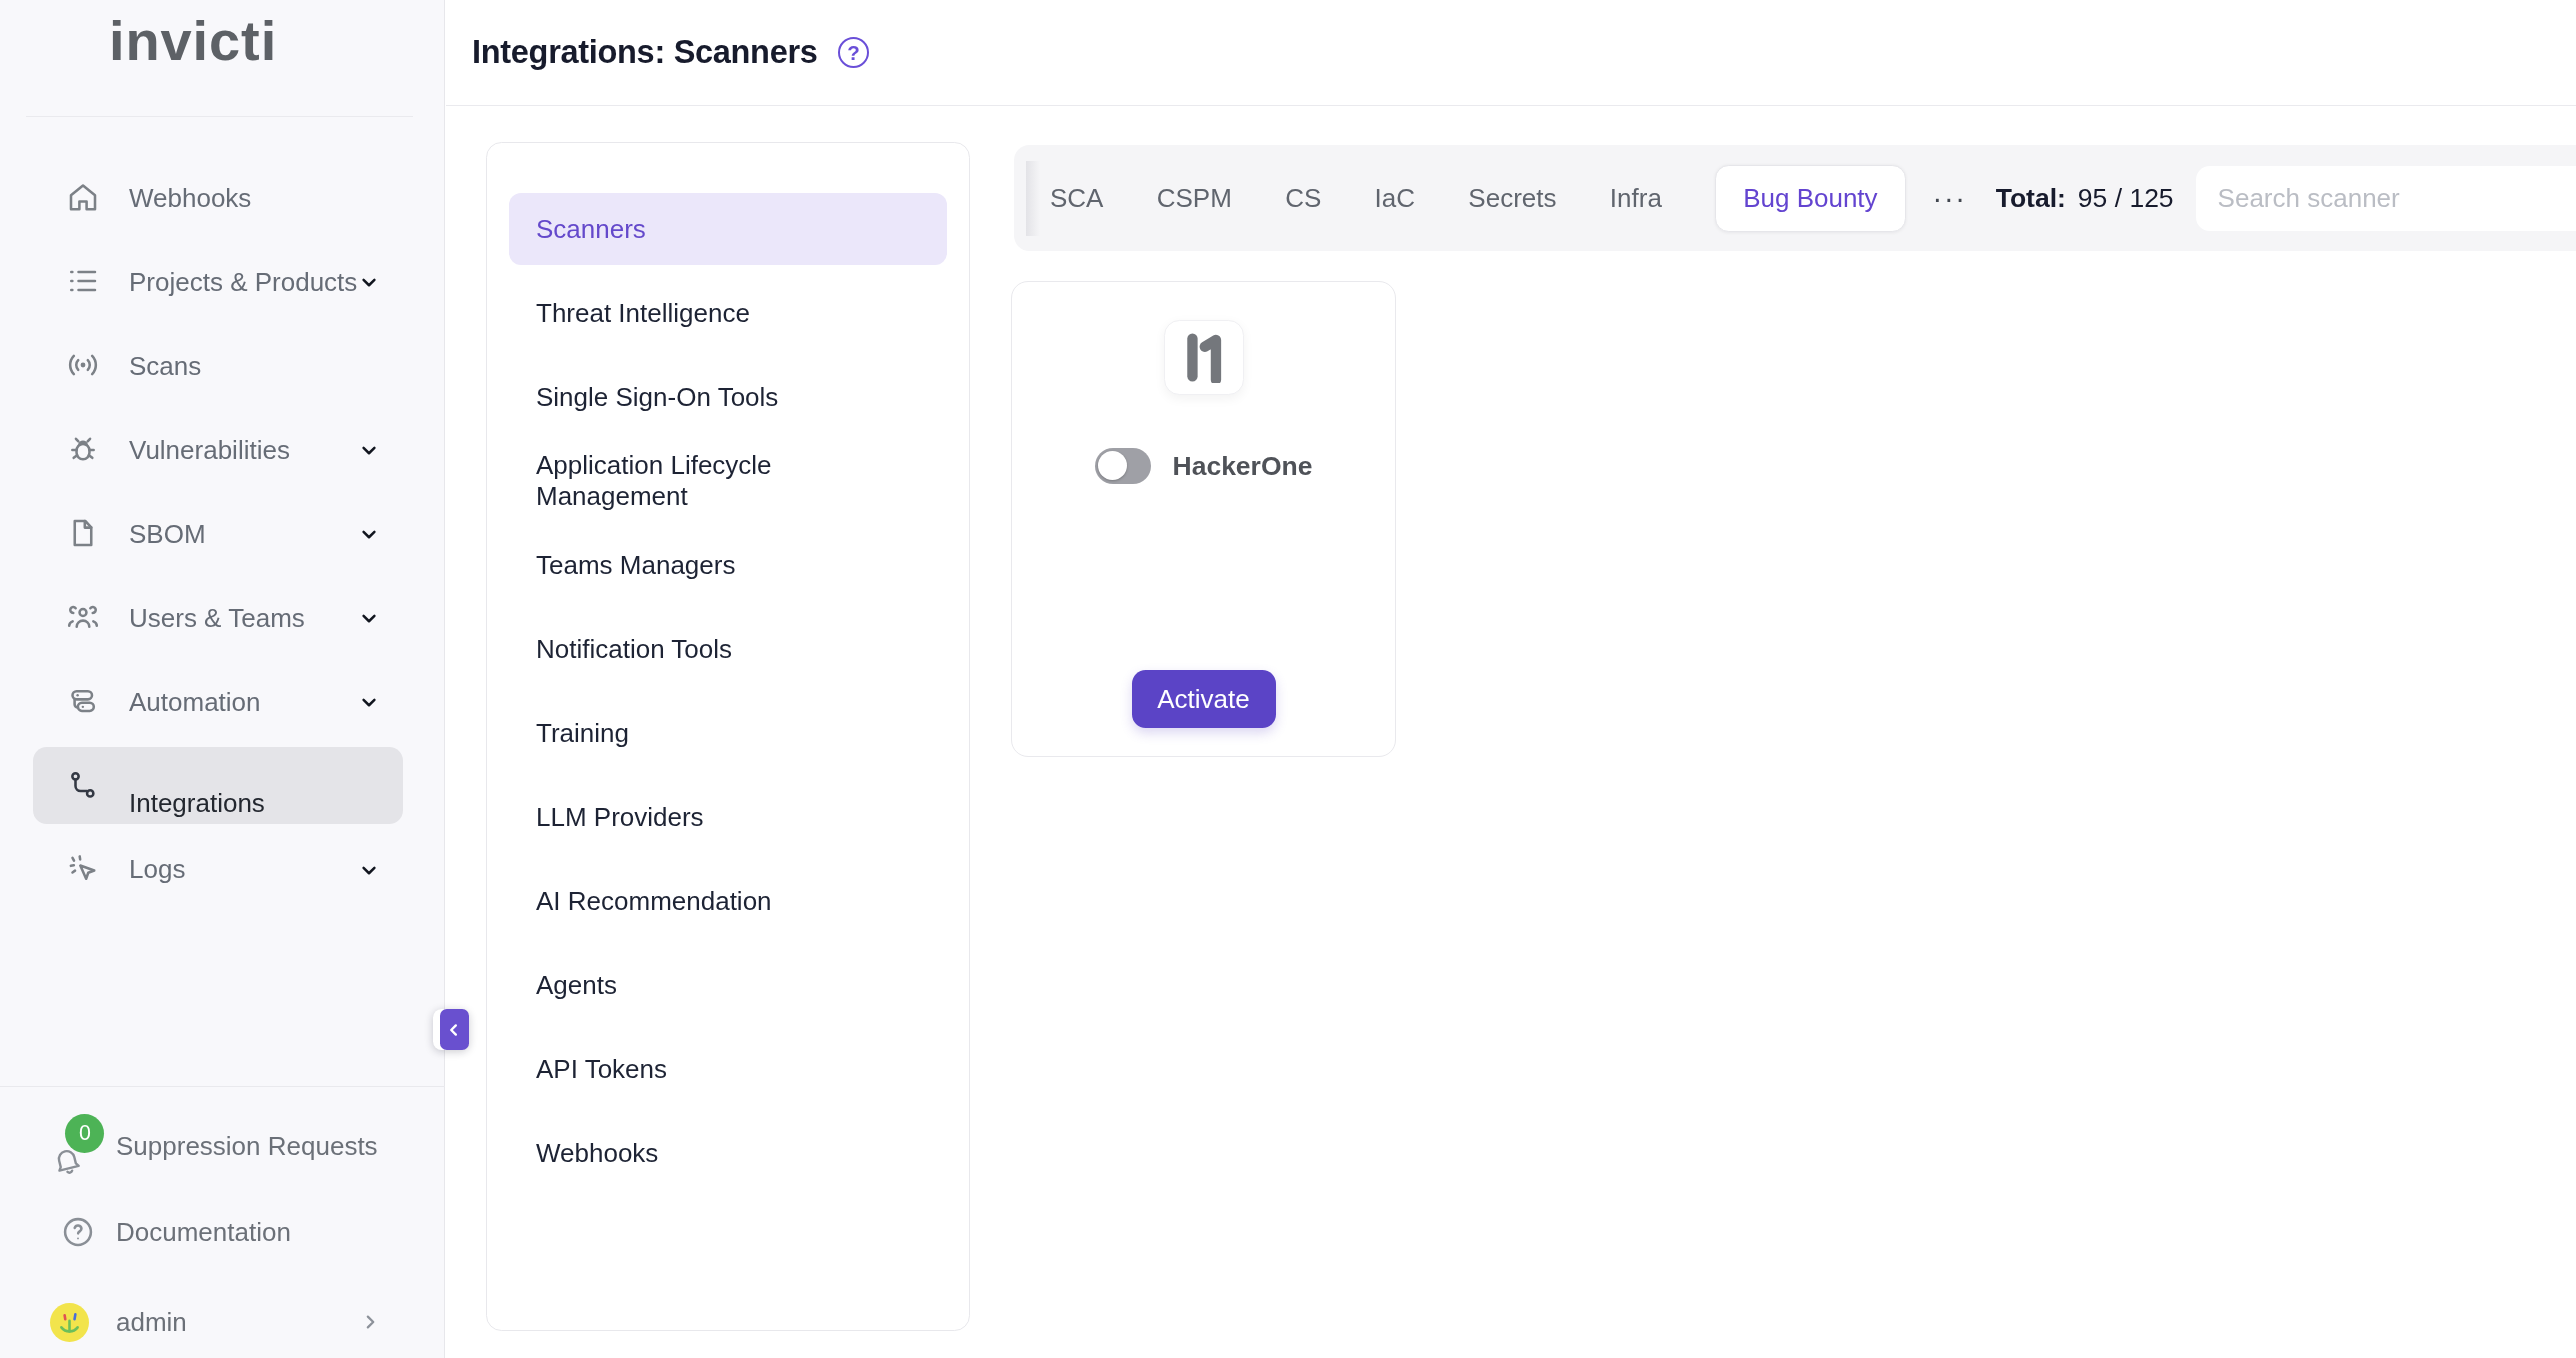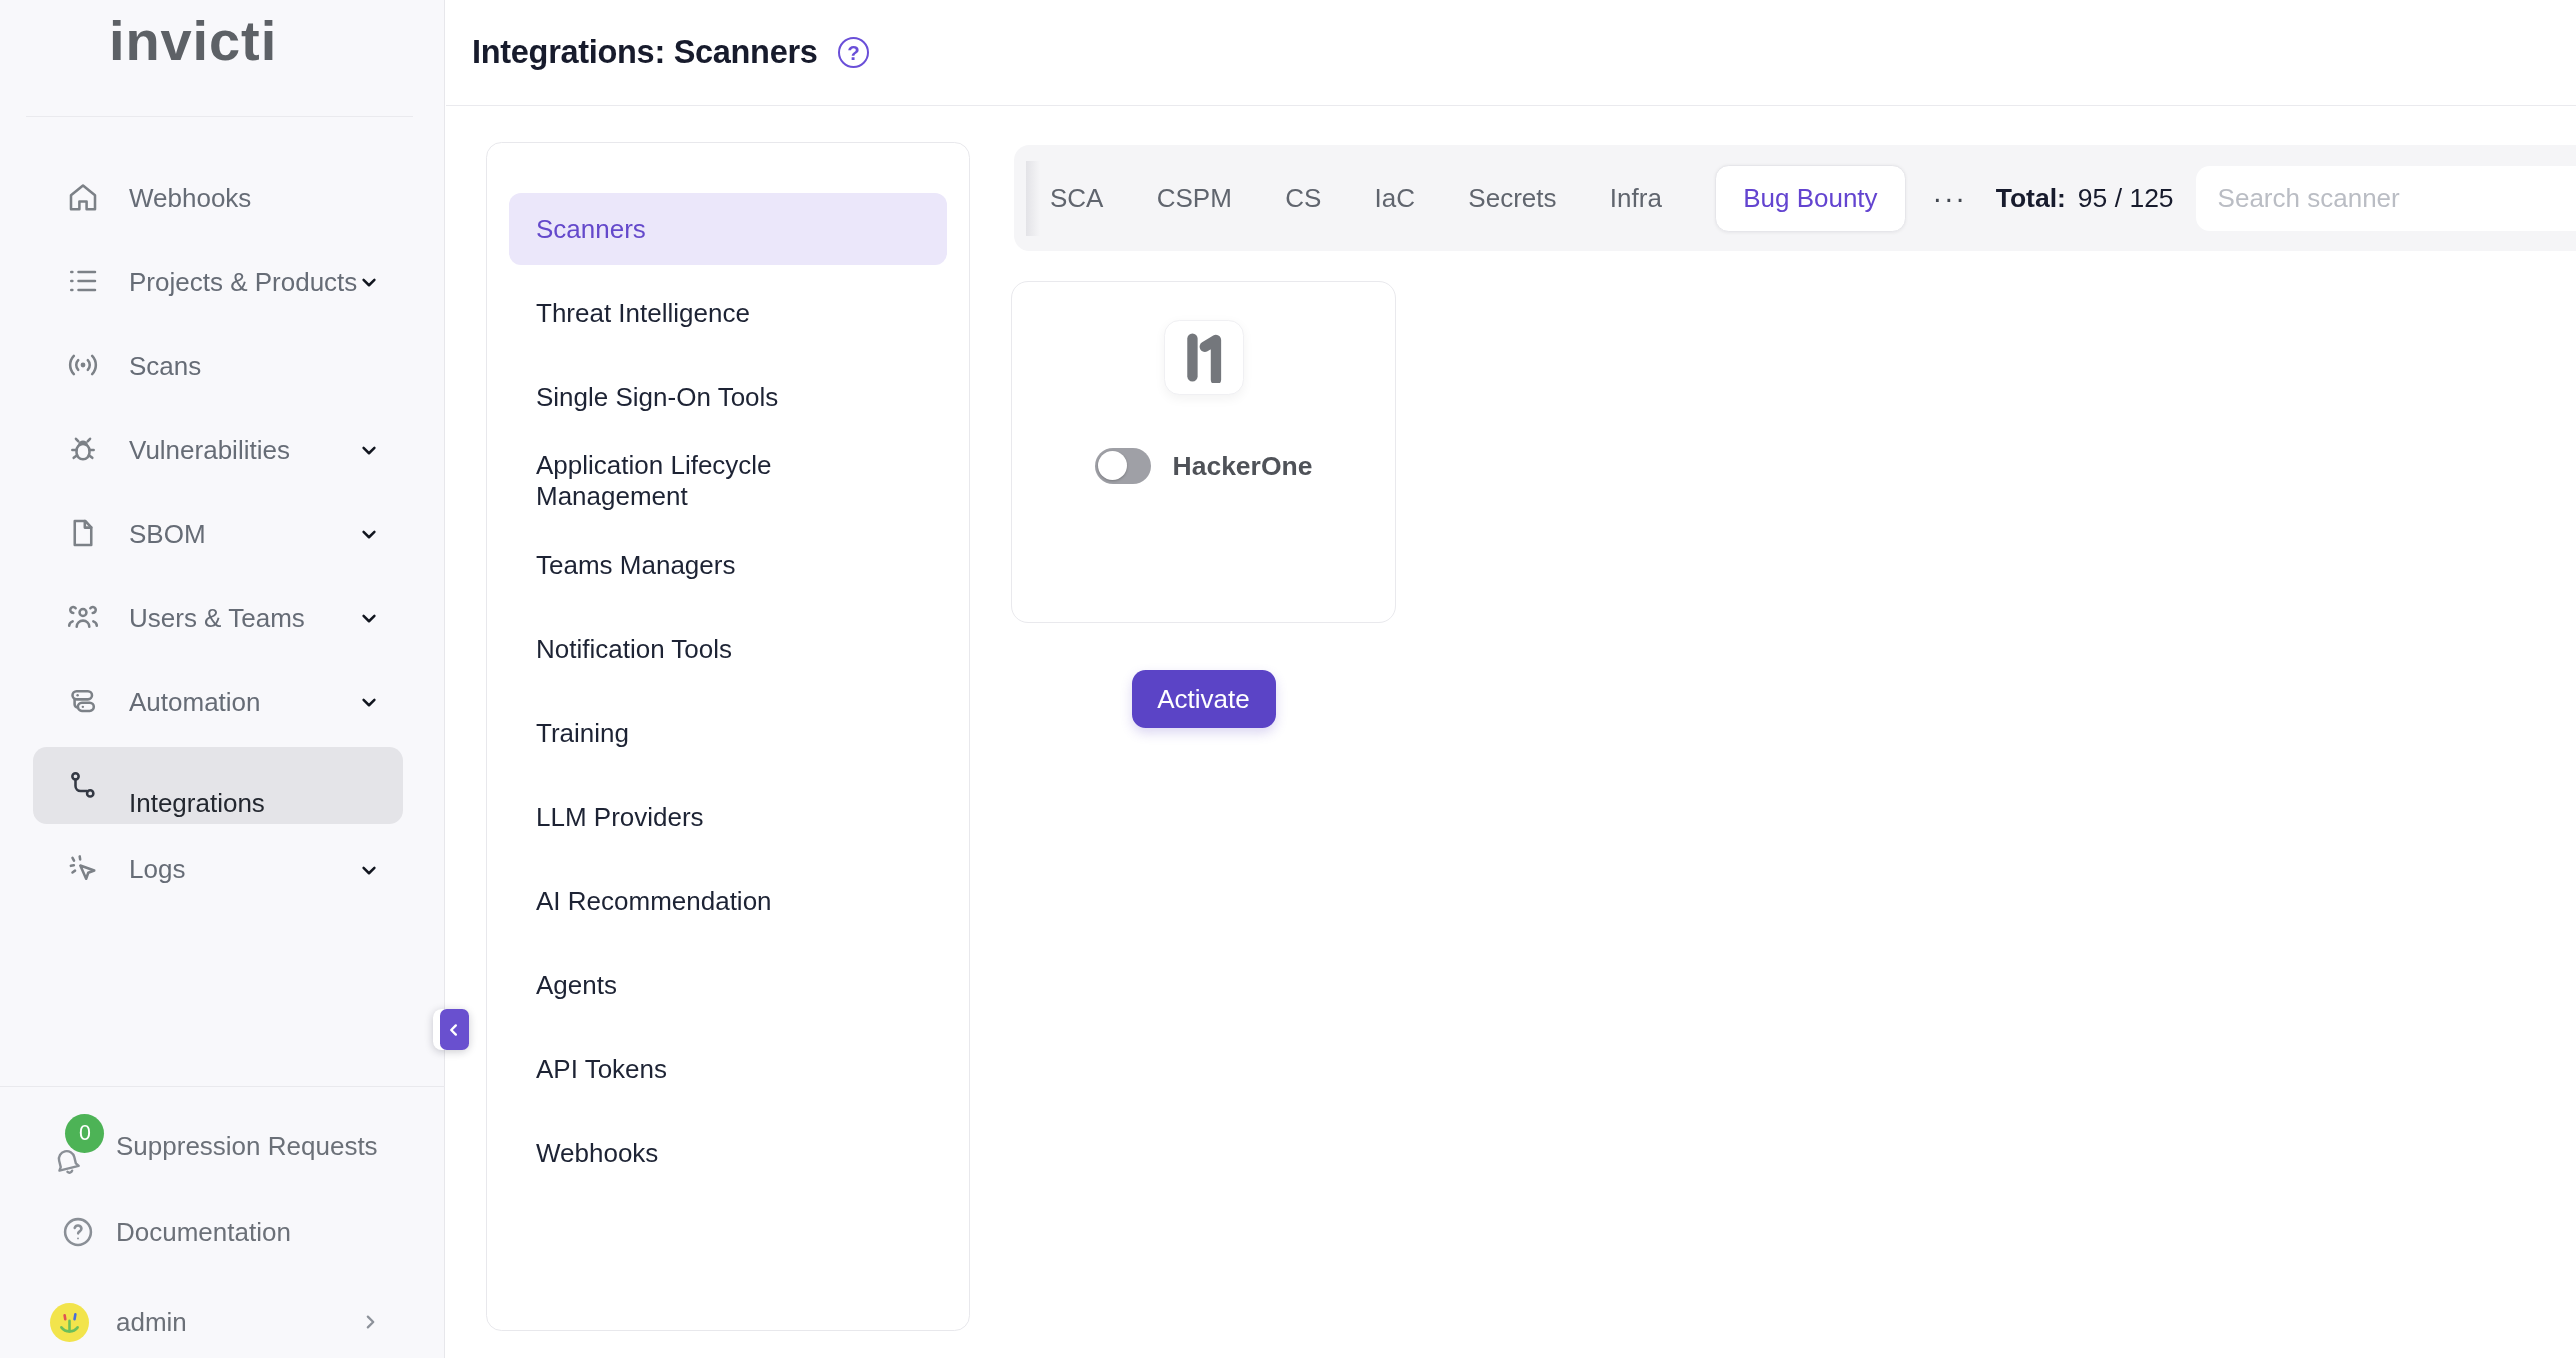--- a/index.html
+++ b/index.html
@@ -162,21 +162,21 @@
   .search-divider { width: 1.7px; background: #e8e8ea; }
   .search-btn {
     width: 51px; border: none; background: #ffffff;
     display: flex; align-items: center; padding-left: 8.6px;
     color: #9aa0a8; cursor: pointer;
   }
 
   
   .hk-card {
     position: absolute; left: 1011px; top: 281px;
-    width: 385px; height: 342px;
+    width: 385px; height: 476px;
     background: #ffffff; border: 1.7px solid #e9e9ed; border-radius: 17px;
   }
   .hk-tile {
     position: absolute; left: 50%; transform: translateX(-50%); top: 38px;
     width: 80px; height: 75px;
     background: #ffffff; border: 1.7px solid #f0f0f3; border-radius: 15.4px;
     box-shadow: 0 3.4px 10.3px rgba(0,0,0,0.05);
     display: flex; align-items: center; justify-content: center;
   }
   .hk-toggle-row {

